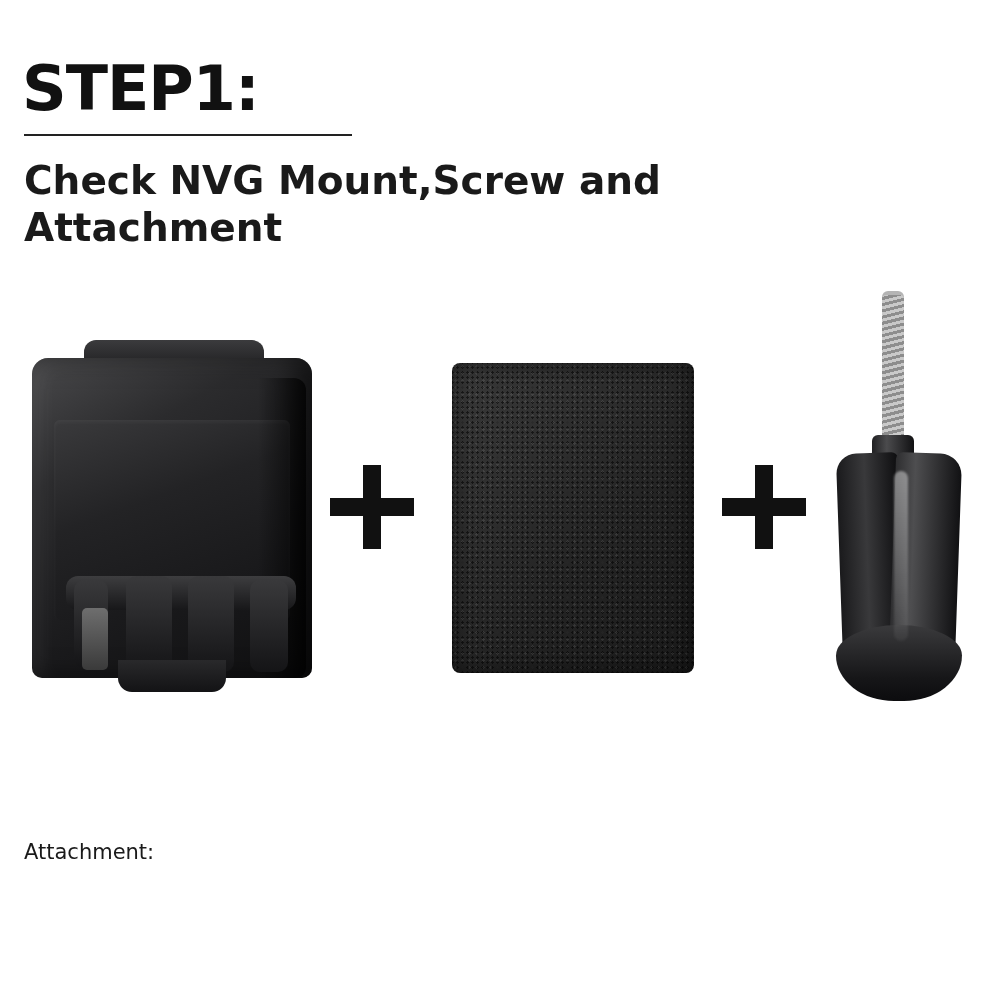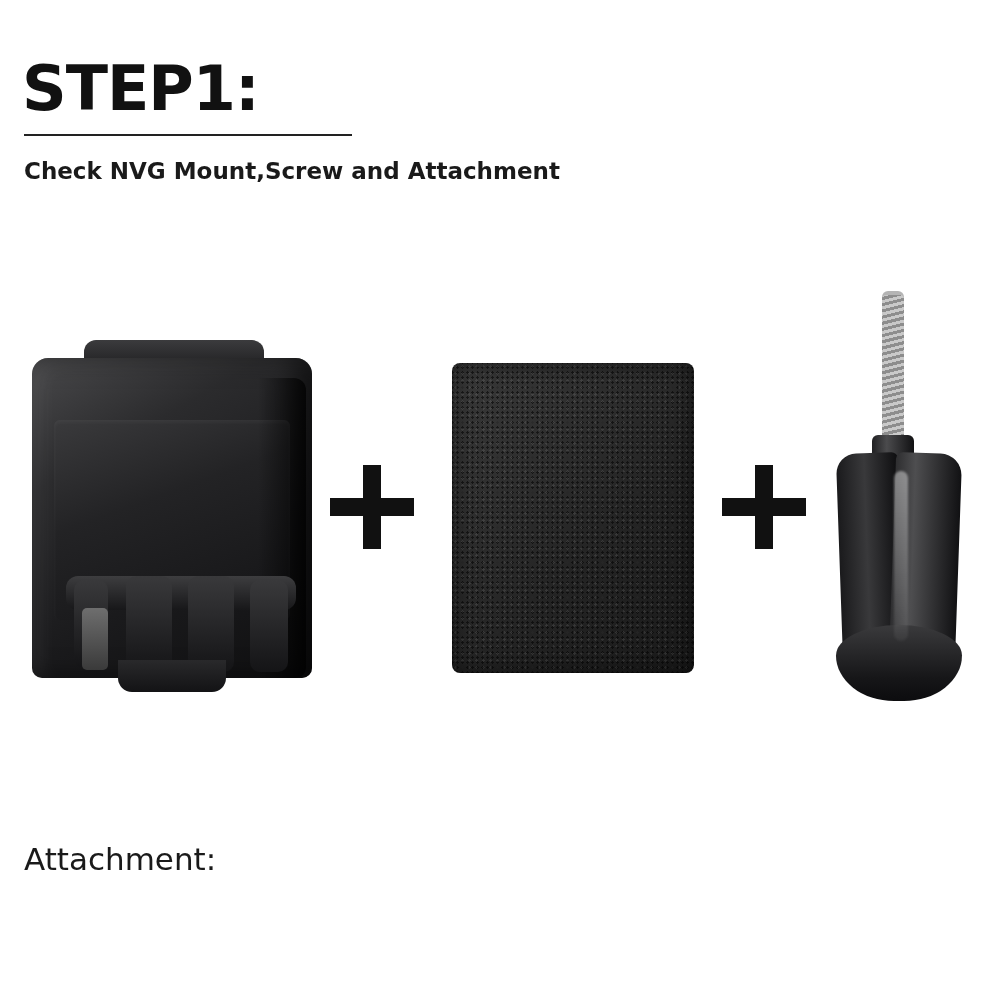--- a/index.html
+++ b/index.html
@@ -39,21 +39,21 @@
     left: 24px;
     top: 134px;
     width: 328px;
     height: 2px;
     background: #222222;
   }
   .subtitle {
     position: absolute;
     left: 24px;
     top: 158px;
-    font-size: 23px;
+    font-size: 39px;
     font-weight: 700;
     color: #1a1a1a;
     letter-spacing: 0px;
     line-height: 1.2;
   }
 
   
   .product-row {
     position: absolute;
     left: 0;
@@ -266,21 +266,21 @@
   }
 
   
   .footer {
     position: absolute;
     left: 24px;
     top: 838px;
     width: 940px;
   }
   .footer-line {
-    font-size: 31px;
+    font-size: 21px;
     font-weight: 400;
     color: #1a1a1a;
     line-height: 1.36;
     letter-spacing: 0px;
   }
 </style>
 </head>
 <body>
 
 <div class="page">

